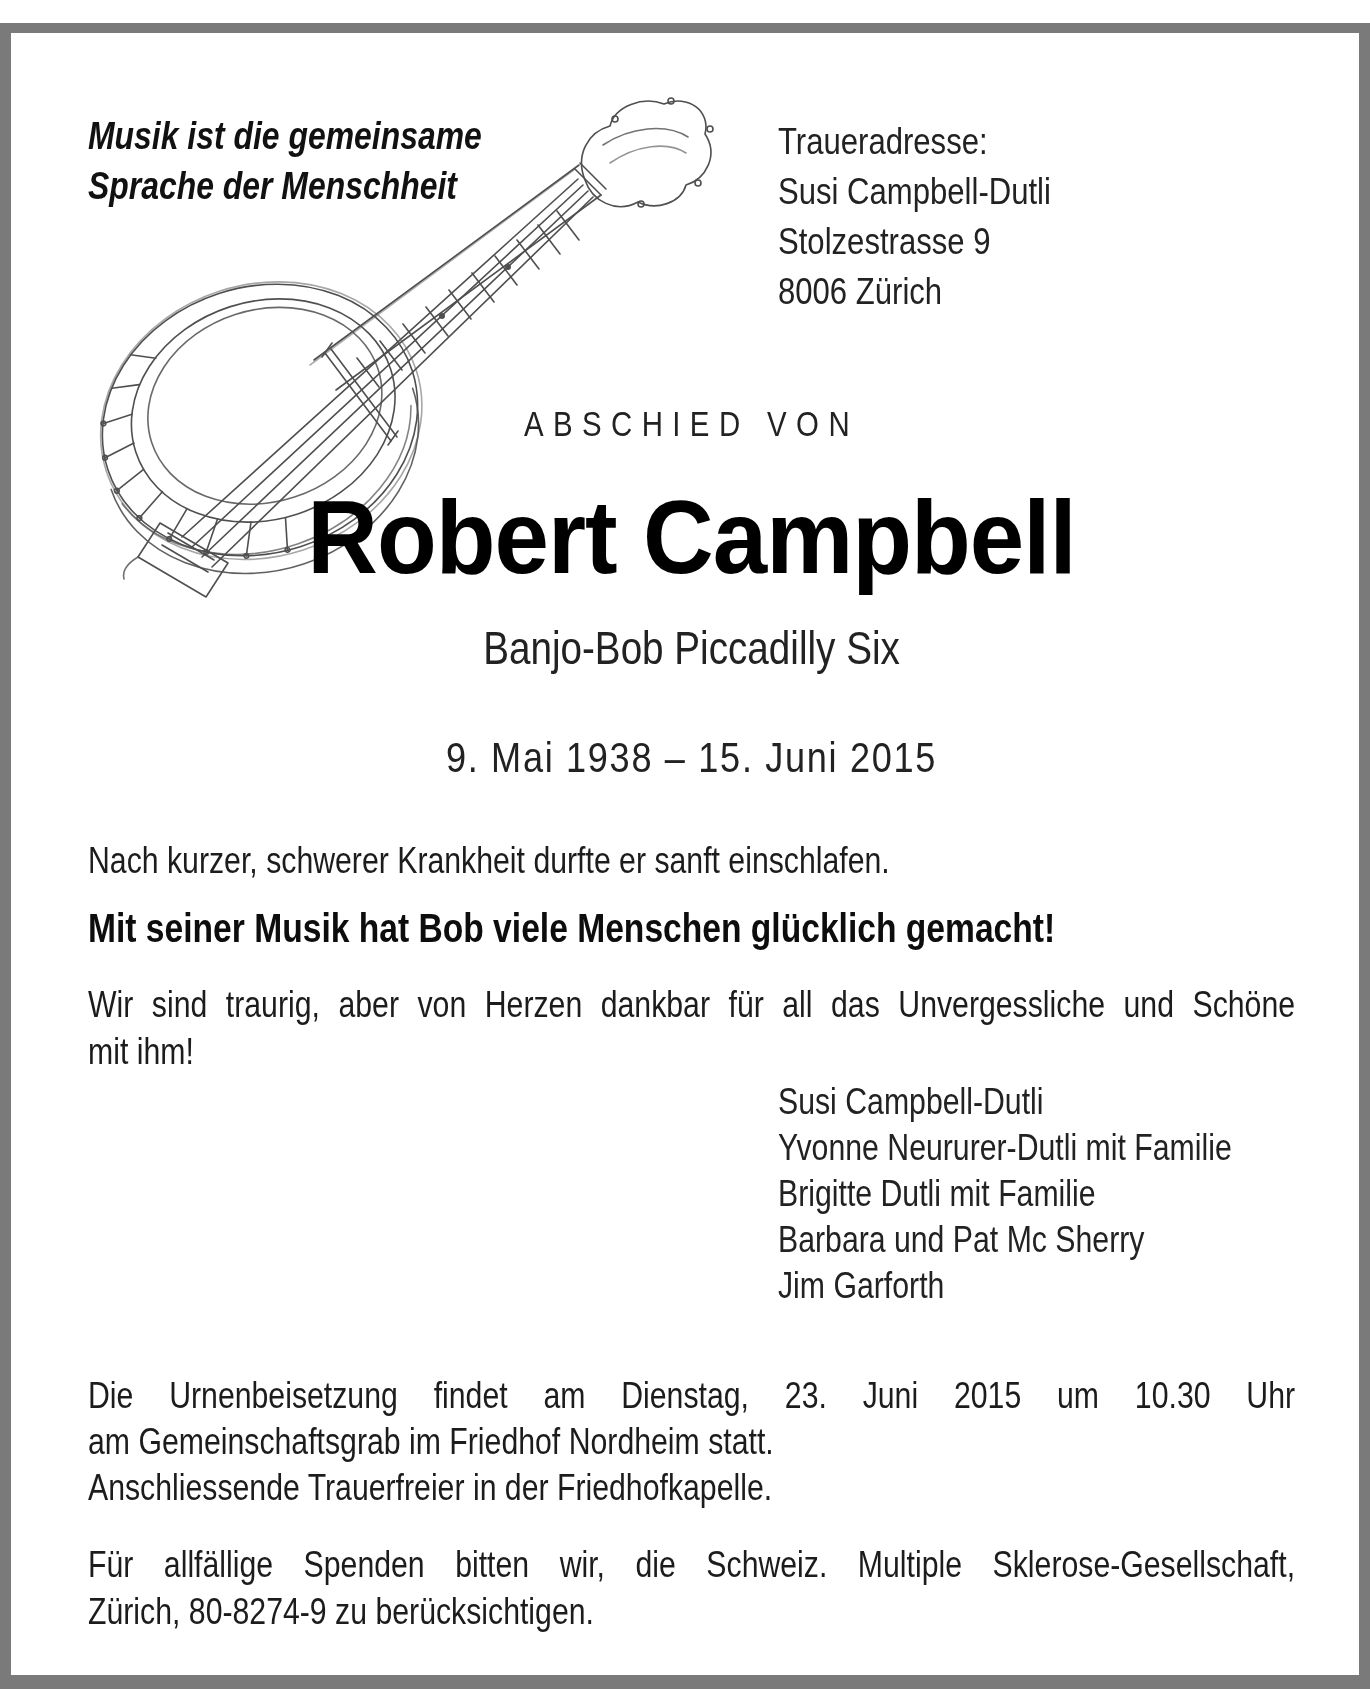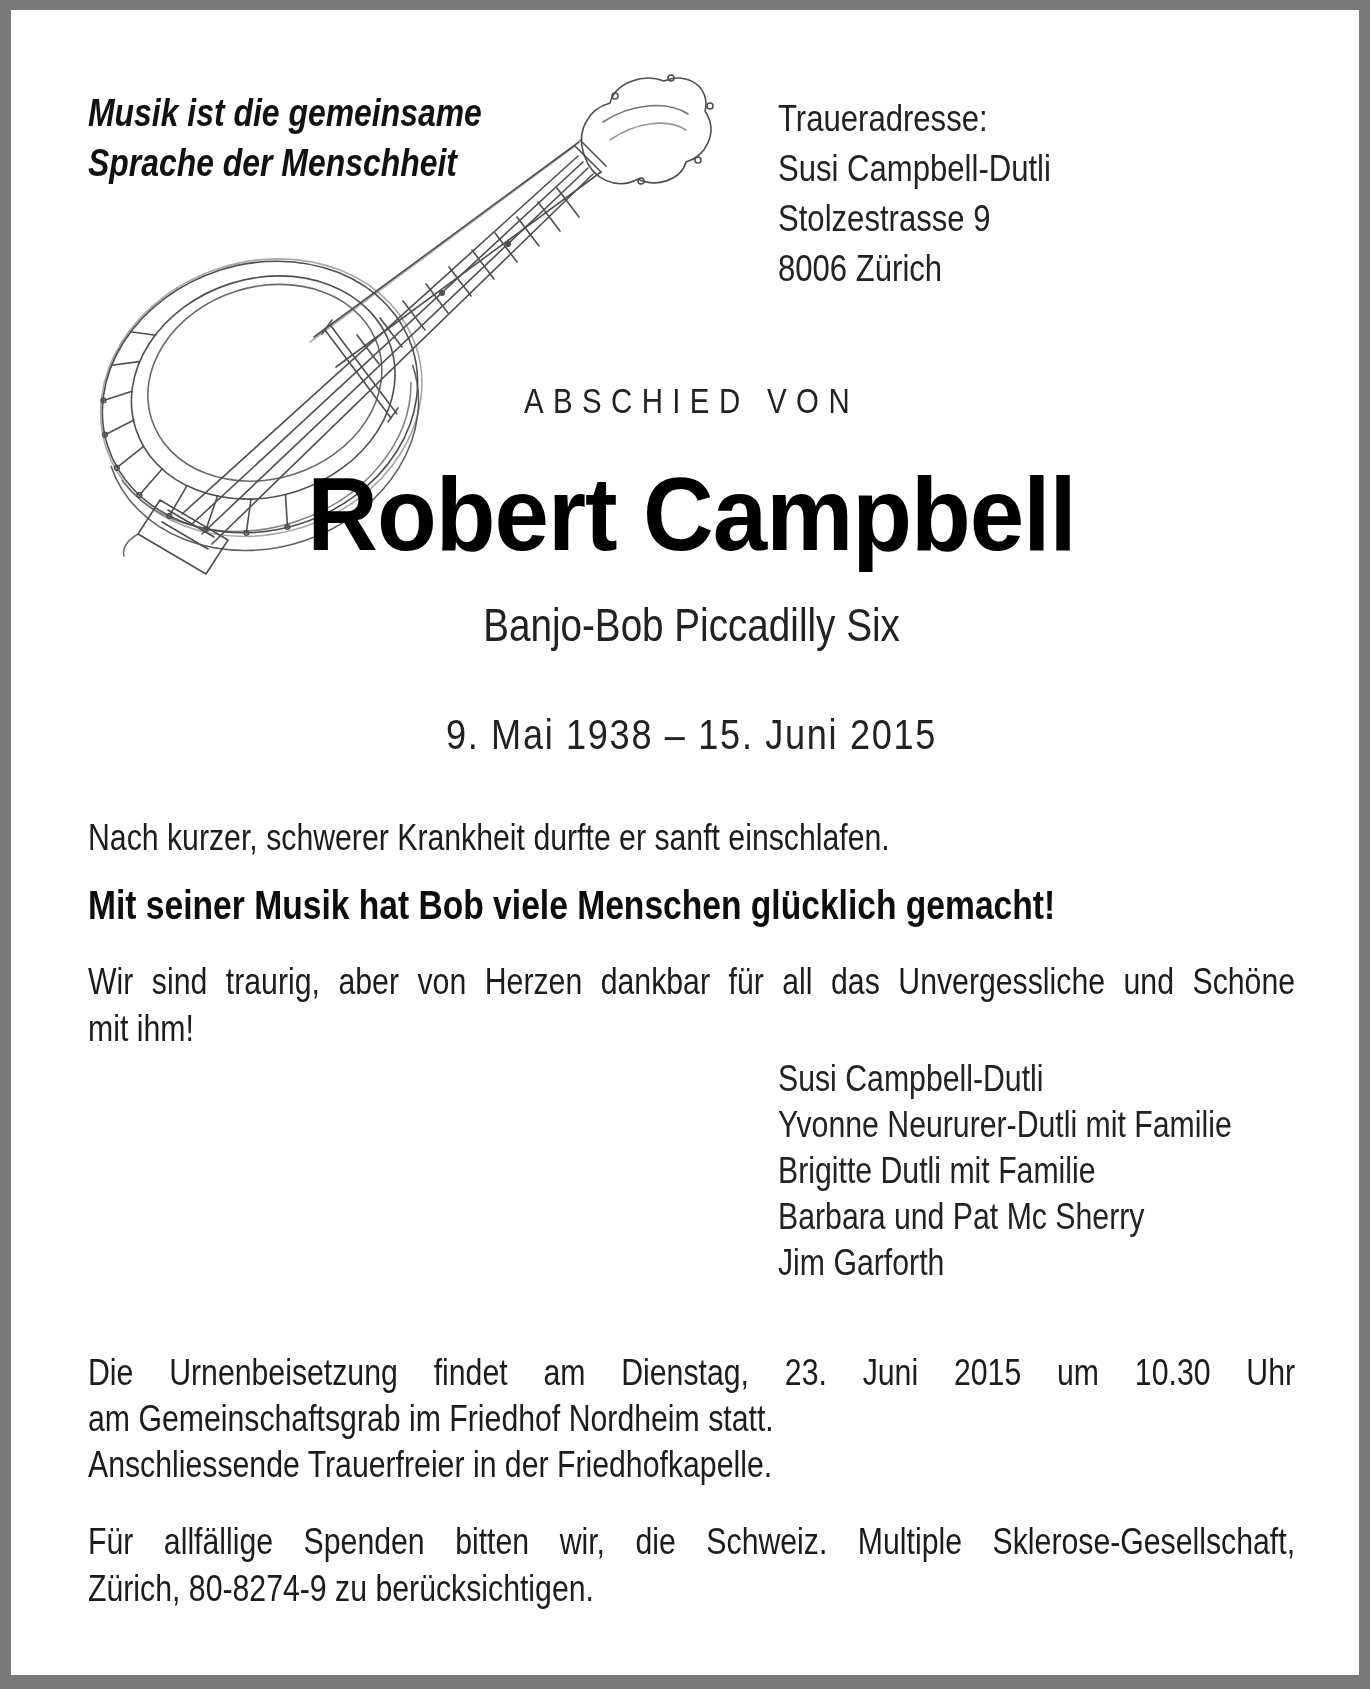--- a/index.html
+++ b/index.html
@@ -9,20 +9,21 @@
     font-family: "Liberation Sans", sans-serif;
     color: #1c1c1c;
     overflow: hidden;
   }
   .sheet {
     position: absolute; inset: 0;
     background: #ffffff;
     border: 11px solid #7a7a7a;
     border-top-width: 10px;
     border-bottom-width: 14px;
+    margin-top: 23px;
   }
   .abs { position: absolute; }
   
   .cx { transform: scaleX(0.84); transform-origin: 0 0; }
   .cxc { transform: scaleX(0.84); transform-origin: 50% 0; }
   .centerband { left: -38px; width: 1437px; text-align: center; }
   .leftband { left: 77px; width: 1437px; }
 
   .motto {
     left: 77px; top: 78px; width: 700px;

